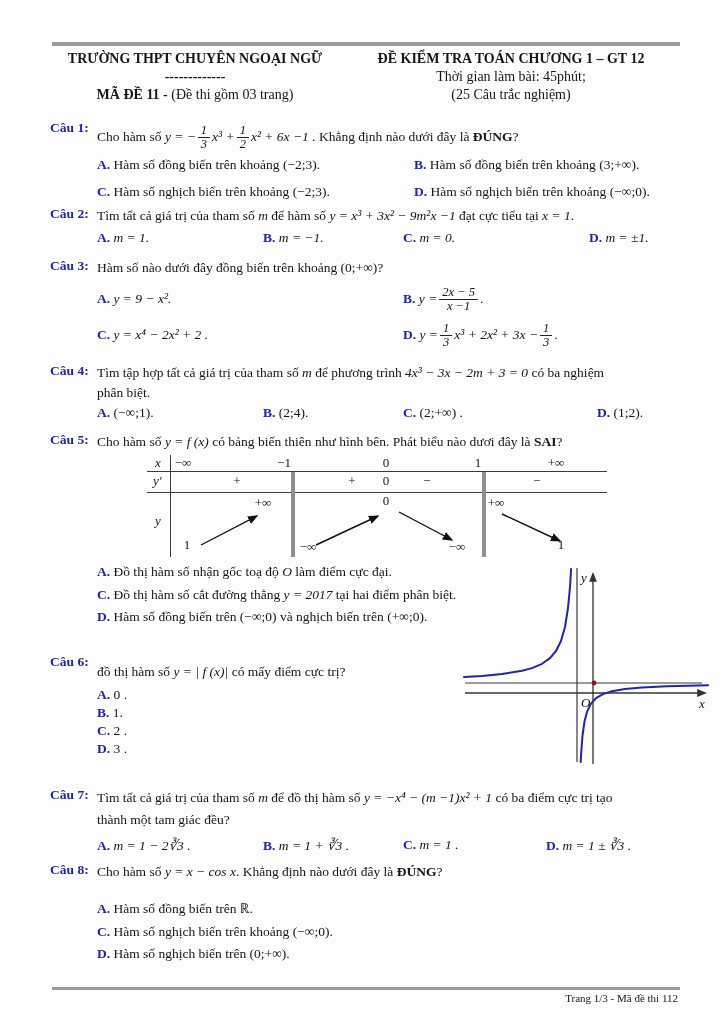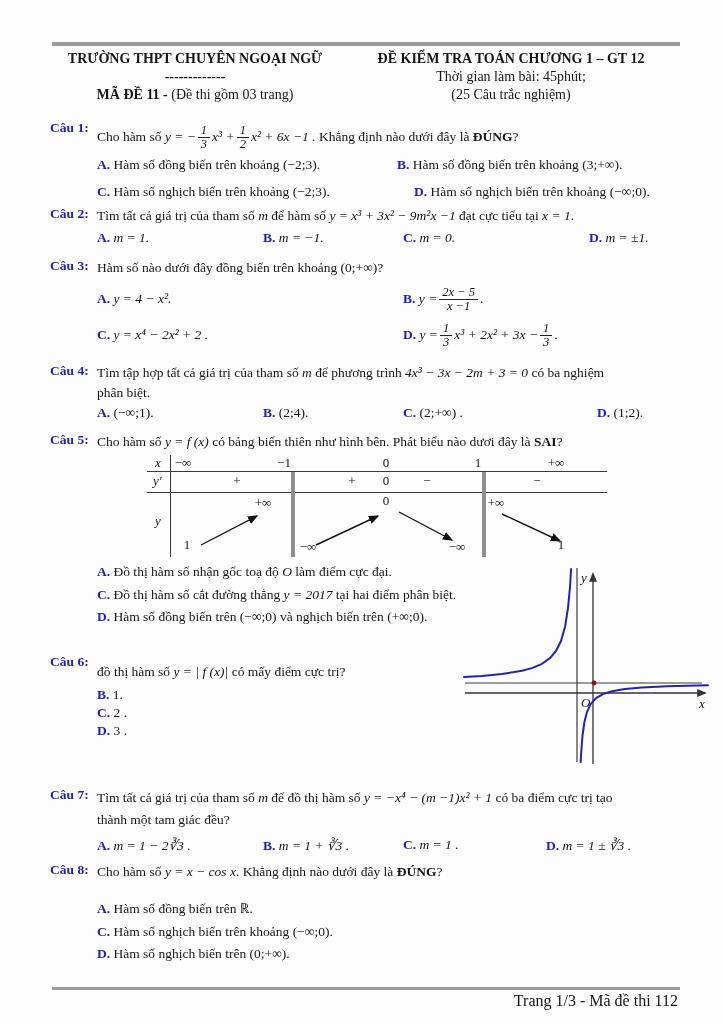--- a/index.html
+++ b/index.html
@@ -39,21 +39,21 @@
   .bbt { position:relative; margin:3px 0 4px 50px; width:460px; height:102px; font-size:13px; }
   .bbt .hline { position:absolute; left:0; width:460px; height:1px; background:#3a3a3a; }
   .bbt .vline { position:absolute; left:23px; top:0; width:1px; height:102px; background:#3a3a3a; }
   .bbt .dbar { position:absolute; top:17px; width:4px; height:85px; background:#8f8f8f; }
   .bbt .tc { position:absolute; transform:translateX(-50%); white-space:nowrap; }
   .bbt .rowlab { position:absolute; font-style:italic; }
   .bbt svg { position:absolute; inset:0; }
 
   .graph { position:absolute; left:462px; top:566px; width:252px; height:198px; }
 
-  .footer { position:absolute; top:992px; left:50px; width:628px; text-align:right; font-size:16px; }
+  .footer { position:absolute; top:992px; left:50px; width:628px; text-align:right; font-size:11px; }
 </style>
 </head>
 <body>
 
 <div class="page">
 
   <div class="rule rule-top"></div>
 
   <div class="hdr-left">
     <div class="b">TRƯỜNG THPT CHUYÊN NGOẠI NGỮ</div>
@@ -69,21 +69,21 @@
   <div class="q" style="top:120px">
     <span class="qlabel">Câu 1:</span>
     <div class="qbody">
       <div class="fracline">
         <span>Cho hàm số</span>
         <span class="mi">y = −</span><span class="frac"><span class="fn">1</span><span class="fd">3</span></span><span class="mi">x³ +</span><span class="frac"><span class="fn">1</span><span class="fd">2</span></span><span class="mi">x² + 6x −1 .</span>
         <span>Khẳng định nào dưới đây là </span><span class="emph">ĐÚNG</span><span>?</span>
       </div>
       <div class="optrow" style="margin-top:3px">
         <span class="opt" style="left:0"><span class="optk">A.</span> <span>Hàm số đồng biến trên khoảng</span> <span class="mu">(−2;3)</span><span>.</span></span>
-        <span class="opt" style="left:300px"><span class="optk">B.</span> <span>Hàm số đồng biến trên khoảng</span> <span class="mu">(3;+∞)</span><span>.</span></span>
+        <span class="opt" style="left:317px"><span class="optk">B.</span> <span>Hàm số đồng biến trên khoảng</span> <span class="mu">(3;+∞)</span><span>.</span></span>
       </div>
       <div class="optrow" style="margin-top:3px">
         <span class="opt" style="left:0"><span class="optk">C.</span> <span>Hàm số nghịch biến trên khoảng</span> <span class="mu">(−2;3)</span><span>.</span></span>
         <span class="opt" style="left:317px"><span class="optk">D.</span> <span>Hàm số nghịch biến trên khoảng</span> <span class="mu">(−∞;0)</span><span>.</span></span>
       </div>
     </div>
   </div>
 
   <div class="q" style="top:206px">
     <span class="qlabel">Câu 2:</span>
@@ -106,21 +106,21 @@
   </div>
 
   <div class="q" style="top:258px">
     <span class="qlabel">Câu 3:</span>
     <div class="qbody">
       <div class="ln">
         <span>Hàm số nào dưới đây đồng biến trên khoảng</span>
         <span class="mu">(0;+∞)</span><span>?</span>
       </div>
       <div class="optrow" style="margin-top:4px;height:36px">
-        <span class="opt fracline" style="left:0"><span class="optk">A.</span> <span class="mi">y = 4 − x².</span></span>
+        <span class="opt fracline" style="left:0"><span class="optk">A.</span> <span class="mi">y = 9 − x².</span></span>
         <span class="opt fracline" style="left:306px"><span class="optk">B.</span> <span class="mi">y =</span><span class="frac"><span class="fn">2x − 5</span><span class="fd">x −1</span></span><span>.</span></span>
       </div>
       <div class="optrow" style="height:36px">
         <span class="opt fracline" style="left:0"><span class="optk">C.</span> <span class="mi">y = x⁴ − 2x² + 2 .</span></span>
         <span class="opt fracline" style="left:306px"><span class="optk">D.</span> <span class="mi">y =</span><span class="frac"><span class="fn">1</span><span class="fd">3</span></span><span class="mi">x³ + 2x² + 3x −</span><span class="frac"><span class="fn">1</span><span class="fd">3</span></span><span>.</span></span>
       </div>
     </div>
   </div>
 
   <div class="q" style="top:363px">
@@ -221,20 +221,21 @@
 
   <div class="q" style="top:654px;width:420px">
     <span class="qlabel">Câu 6:</span>
     <div class="qbody">
       <div class="ln" style="margin-top:8px">
         <span>đồ thị hàm số</span>
         <span class="mi">y = | f (x)|</span>
         <span>có mấy điểm cực trị?</span>
       </div>
       <div style="margin-top:4px">
+        <div class="optline-sm"><span class="optk">A.</span> <span class="mu">0 .</span></div>
         <div class="optline-sm"><span class="optk">B.</span> <span class="mu">1.</span></div>
         <div class="optline-sm"><span class="optk">C.</span> <span class="mu">2 .</span></div>
         <div class="optline-sm"><span class="optk">D.</span> <span class="mu">3 .</span></div>
       </div>
     </div>
   </div>
 
   <div class="q" style="top:787px">
     <span class="qlabel">Câu 7:</span>
     <div class="qbody">

